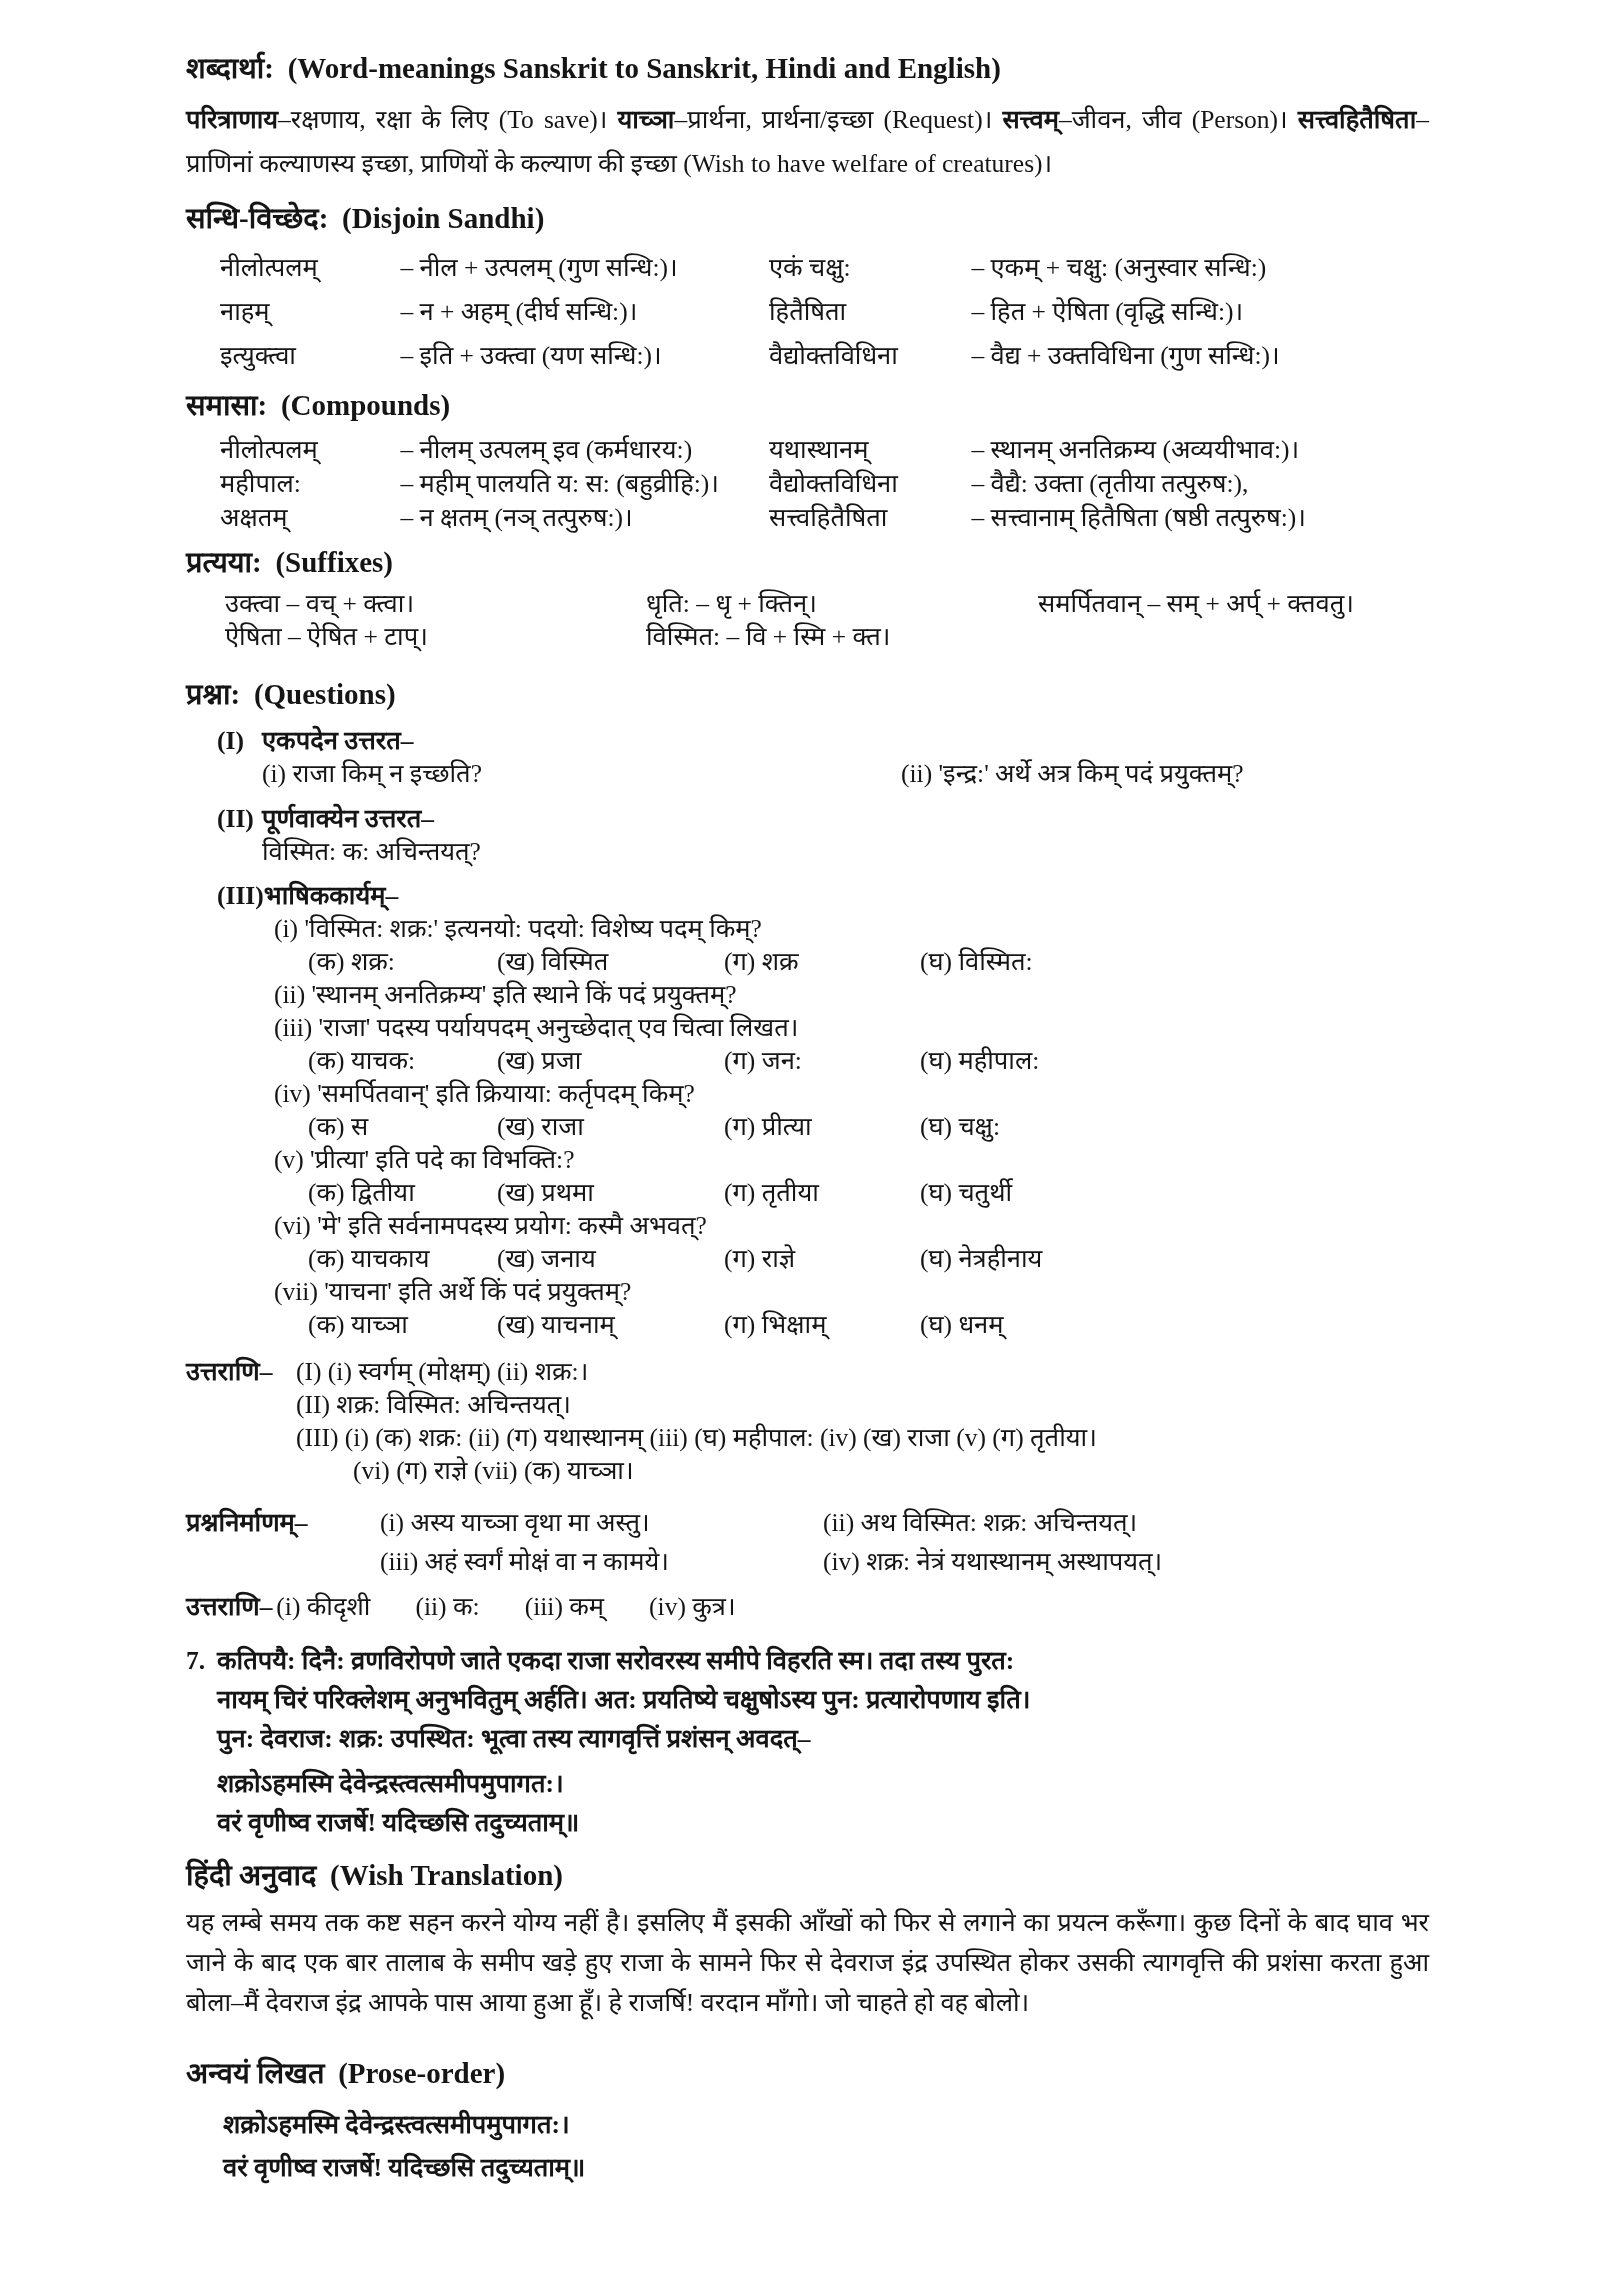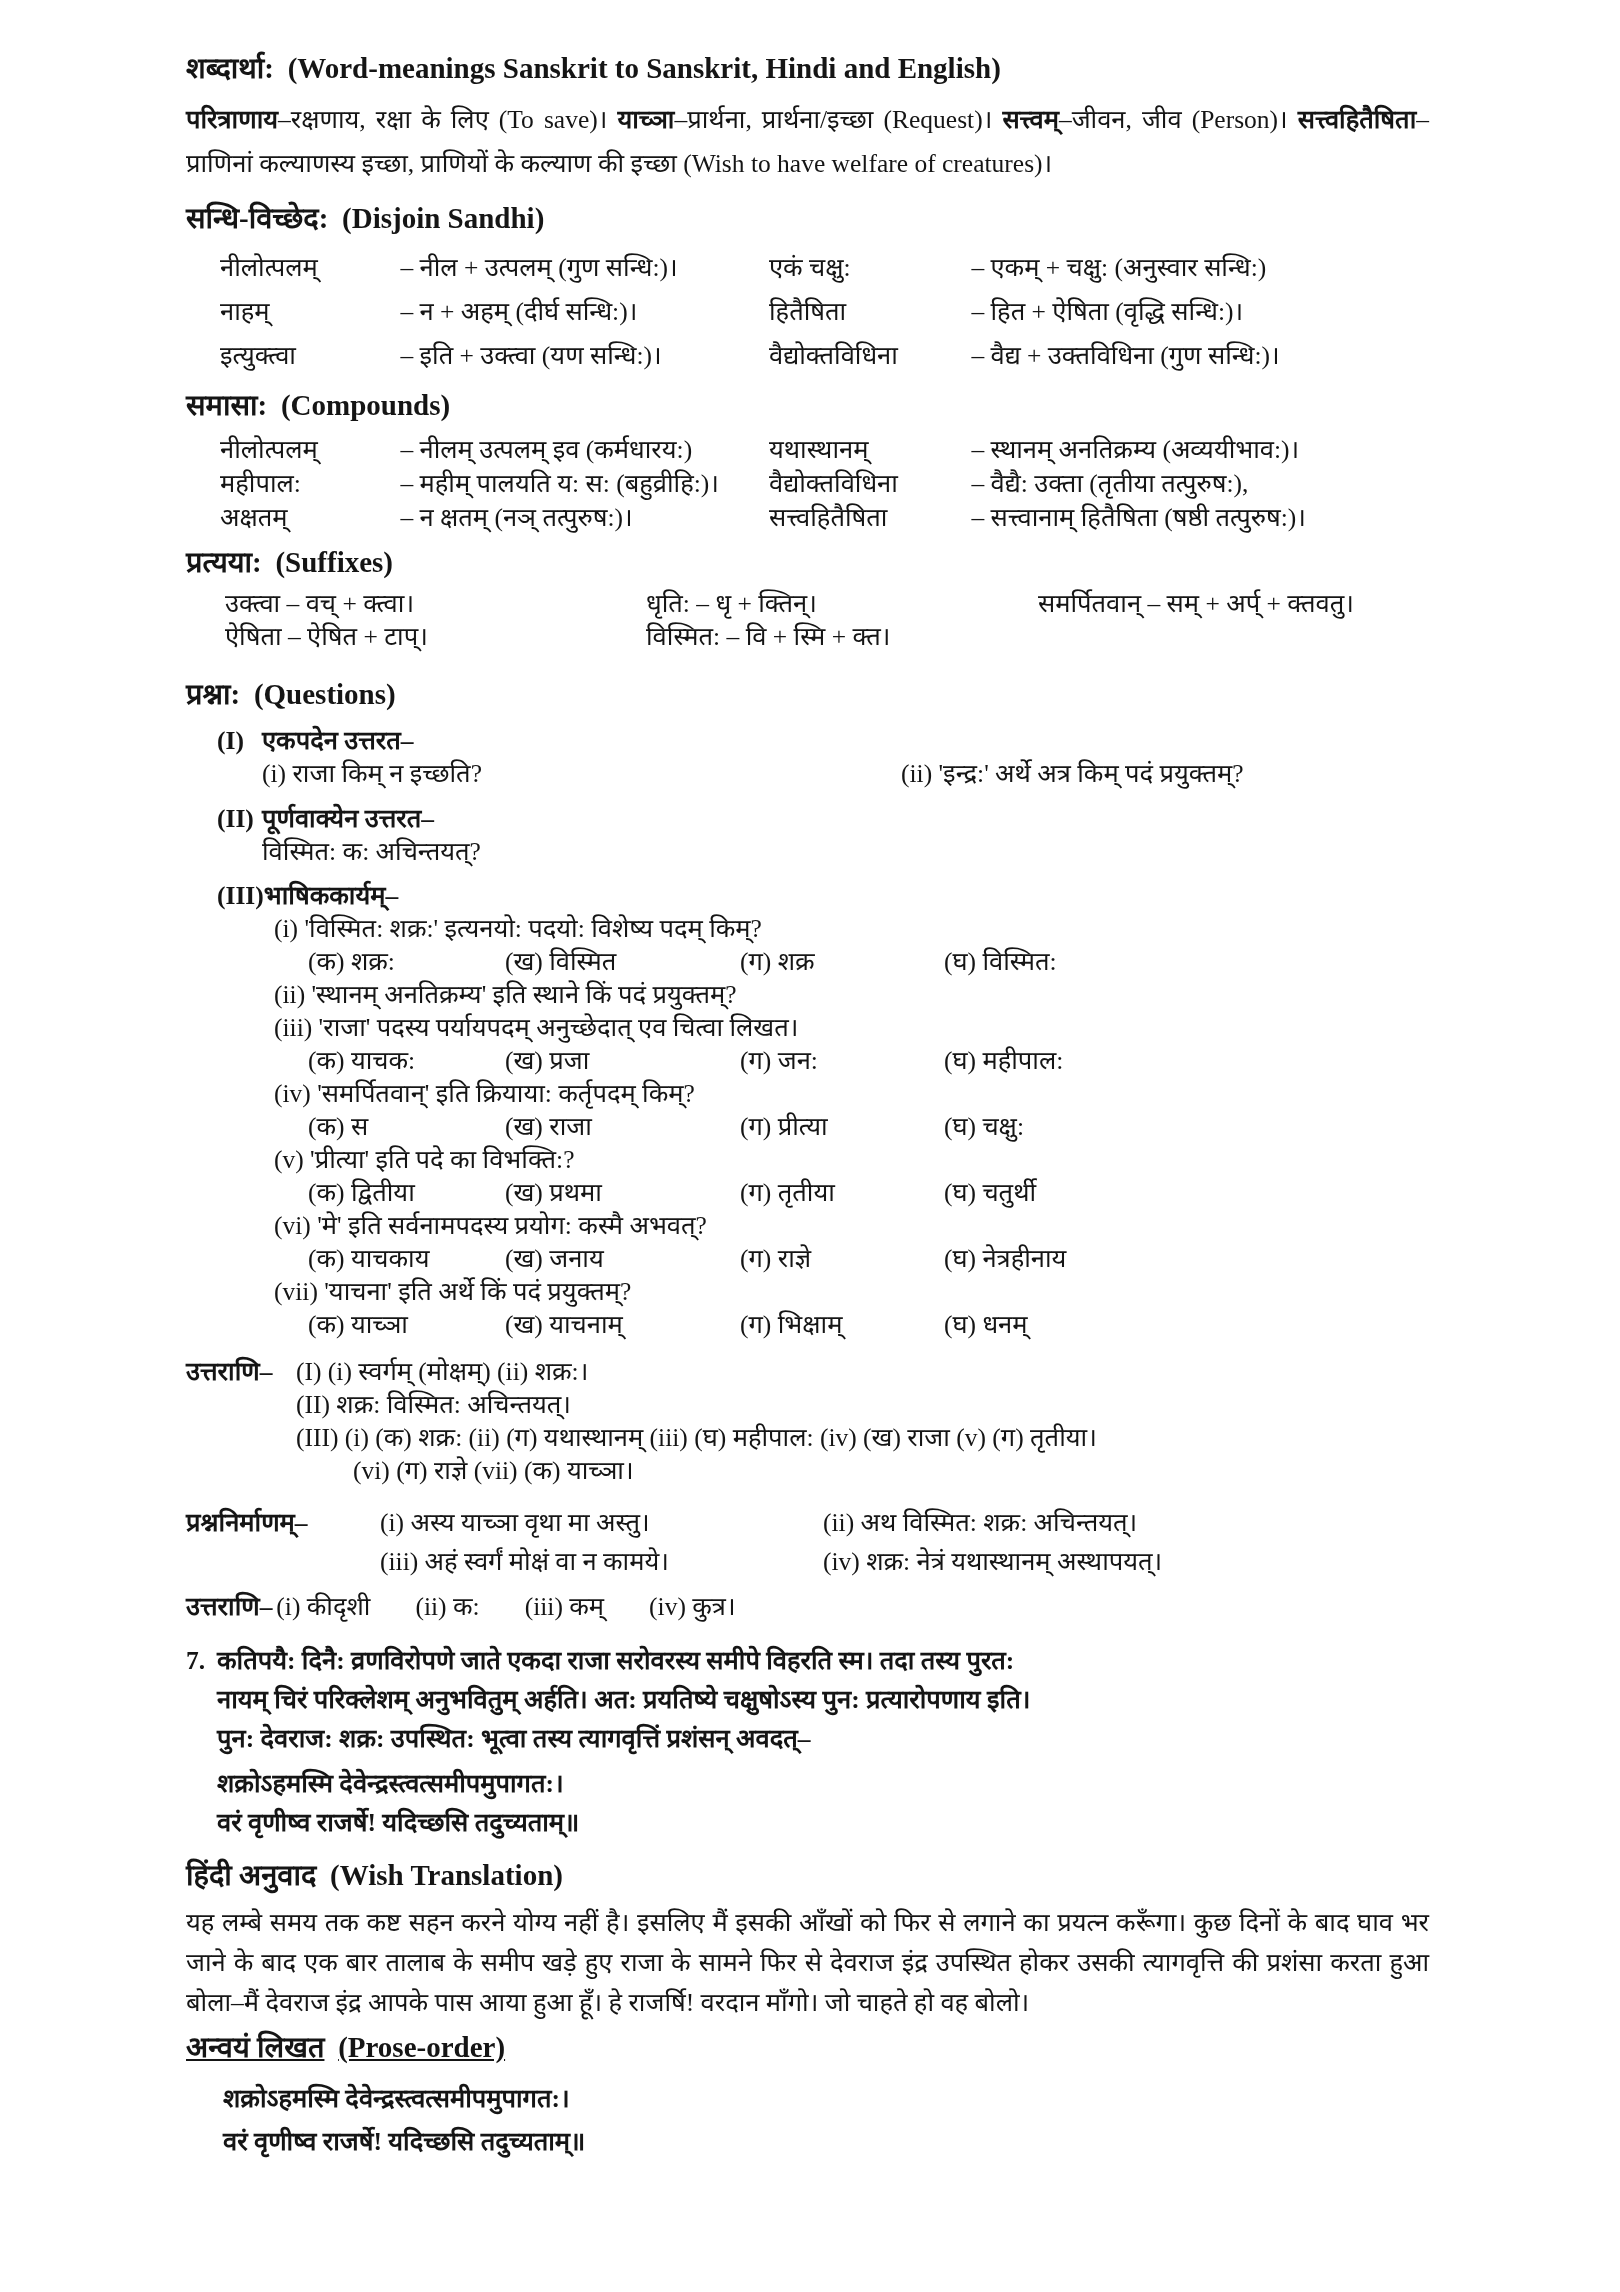--- a/index.html
+++ b/index.html
@@ -28,21 +28,21 @@
 
   .suffix-grid{display:grid; grid-template-columns:421px 392px auto; margin:7.8px 0 0 39px; line-height:33px;}
 
   .q-heading{margin-top:23.5px;}
   .q-block{margin-top:11.8px;}
   .q-main{margin-left:31px; font-weight:bold;}
   .q-num{display:inline-block; min-width:45px; font-weight:bold;}
   .q-two{display:grid; grid-template-columns:639px auto; margin-left:76px;}
   .q-line{margin-left:76px;}
   .mcq{margin-left:88px;}
-  .opts{display:grid; grid-template-columns:189px 227px 196px auto; margin-left:34px;gap:8px;}
+  .opts{display:grid; grid-template-columns:189px 227px 196px auto; margin-left:34px;}
 
   .ans{display:flex; margin-top:13.7px;}
   .ans-label{font-weight:bold; width:110px; flex:0 0 auto;}
   .ans-lines{flex:1;}
   .ans-lines .indent{margin-left:57px;}
 
   .pn{display:flex; margin-top:15.7px; line-height:39px;}
   .pn-label{font-weight:bold; width:194px; flex:0 0 auto;}
   .pn-grid{display:grid; grid-template-columns:443px auto; flex:1;}
   .pn-ans{margin-top:8px; line-height:35px;}
@@ -50,21 +50,21 @@
 
   .passage{display:flex; margin-top:17.6px; font-weight:bold; line-height:39px;}
   .p-num{width:31px; flex:0 0 auto;}
   .p-body{flex:1;}
   .shloka{margin-top:5.9px;}
   .passage .shloka{margin-top:5.9px;}
 
   .hindi-h{margin-top:15.7px;}
   .hindi-para{margin:9.8px 0 0 0; line-height:40px; text-align:justify;}
 
-  .anvaya-h{margin-top:7px;text-decoration:underline;}
+  .anvaya-h{margin-top:33px;}
   .anvaya-lines{margin:11.8px 0 0 37px; font-weight:bold; line-height:43px;}
 </style>
 </head>
 <body>
 
 <div class="page">
 
   <h2 class="sec-h">
     <span class="dev">शब्दार्था:</span><span class="en">(Word-meanings Sanskrit to Sanskrit, Hindi and English)</span>
   </h2>

